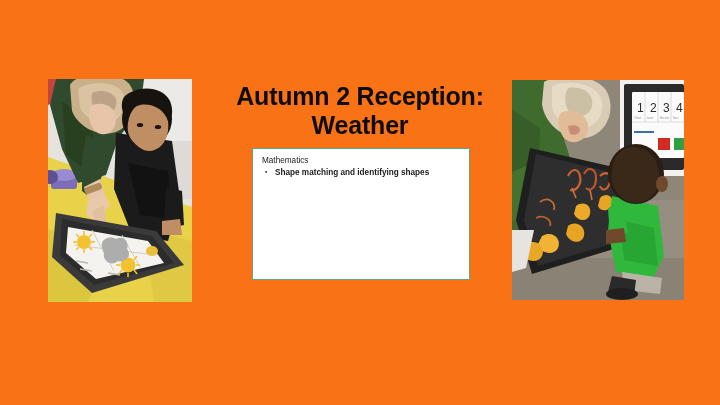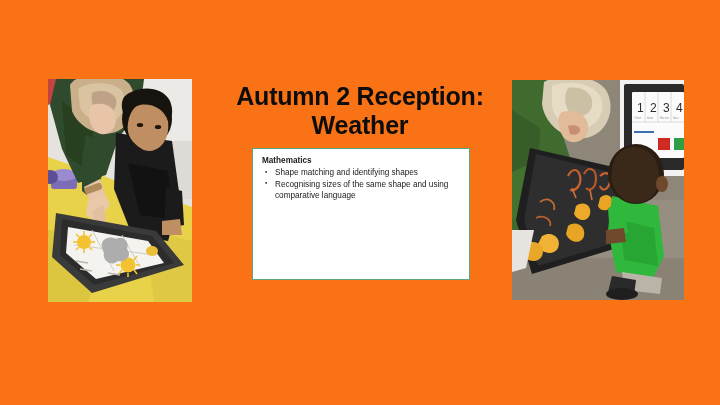--- a/index.html
+++ b/index.html
@@ -43,29 +43,30 @@
     top: 148px;
     width: 218px;
     height: 132px;
     border: 1.3px solid #5ba882;
     background: #ffffff;
     box-sizing: border-box;
     padding: 6px 8px 4px 8px;
   }
   .subject-heading {
     font-size: 8.2px;
-    font-weight: bold;
+    font-weight: normal;
     color: #1a1a1a;
     margin: 0 0 1px 1px;
     line-height: 1.35;
   }
   .bullet-list {
     list-style: none;
     margin: 0;
     padding: 0;
+    font-weight: bold;
   }
   .bullet-item {
     position: relative;
     font-size: 8.2px;
     line-height: 1.42;
     color: #1a1a1a;
     padding-left: 14px;
     margin-bottom: 0px;
   }
   .bullet-item::before {
@@ -203,21 +204,20 @@
         <path d="M32 190 L44 192" stroke="#b9b6ae" stroke-width="1.4"></path>
         <path d="M60 194 L72 196" stroke="#b9b6ae" stroke-width="1.4"></path>
       </g>
     </svg>
   </div>
 
   <div class="content-box">
     <div class="subject-heading">Mathematics</div>
     <ul class="bullet-list">
       <li class="bullet-item">Shape matching and identifying shapes</li>
-      <li class="bullet-item">Recognising sizes of the same shape and using comparative language</li>
     </ul>
   </div>
 
   <div class="photo photo-right">
     <svg width="172" height="220" viewBox="0 0 172 220" xmlns="http://www.w3.org/2000/svg">
       <defs>
         <clipPath id="clipR">
             <rect x="0" y="0" width="172" height="220"></rect>
           </clipPath>
       </defs>

